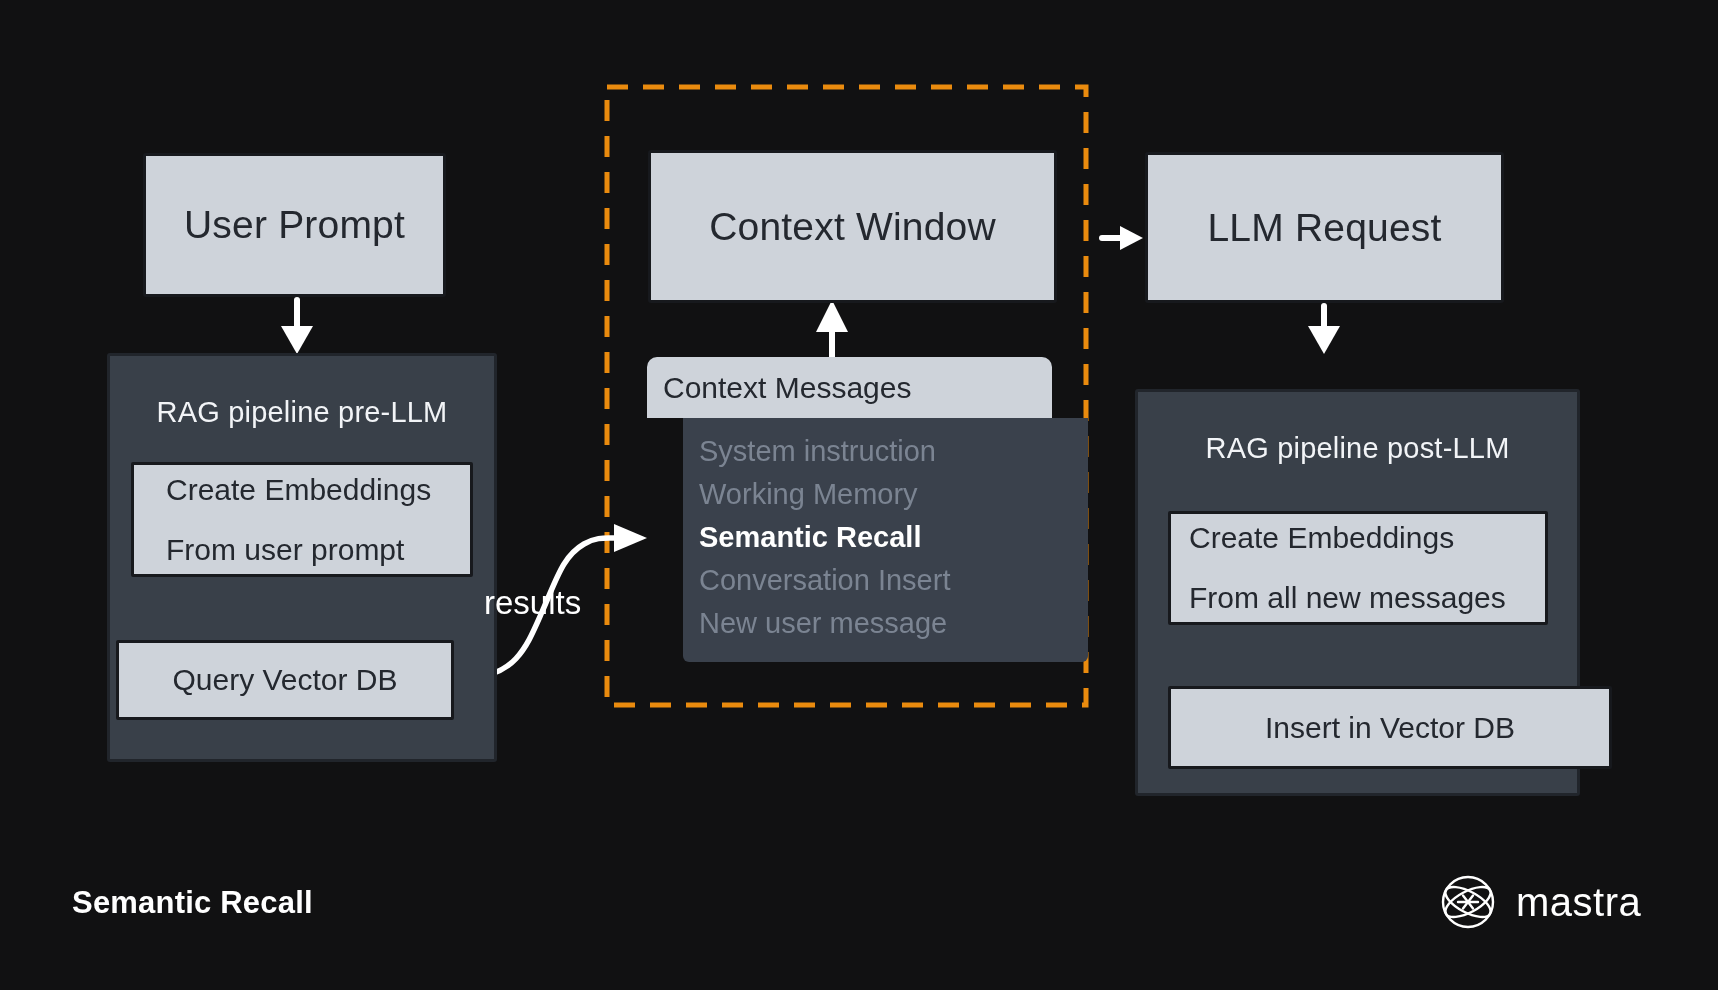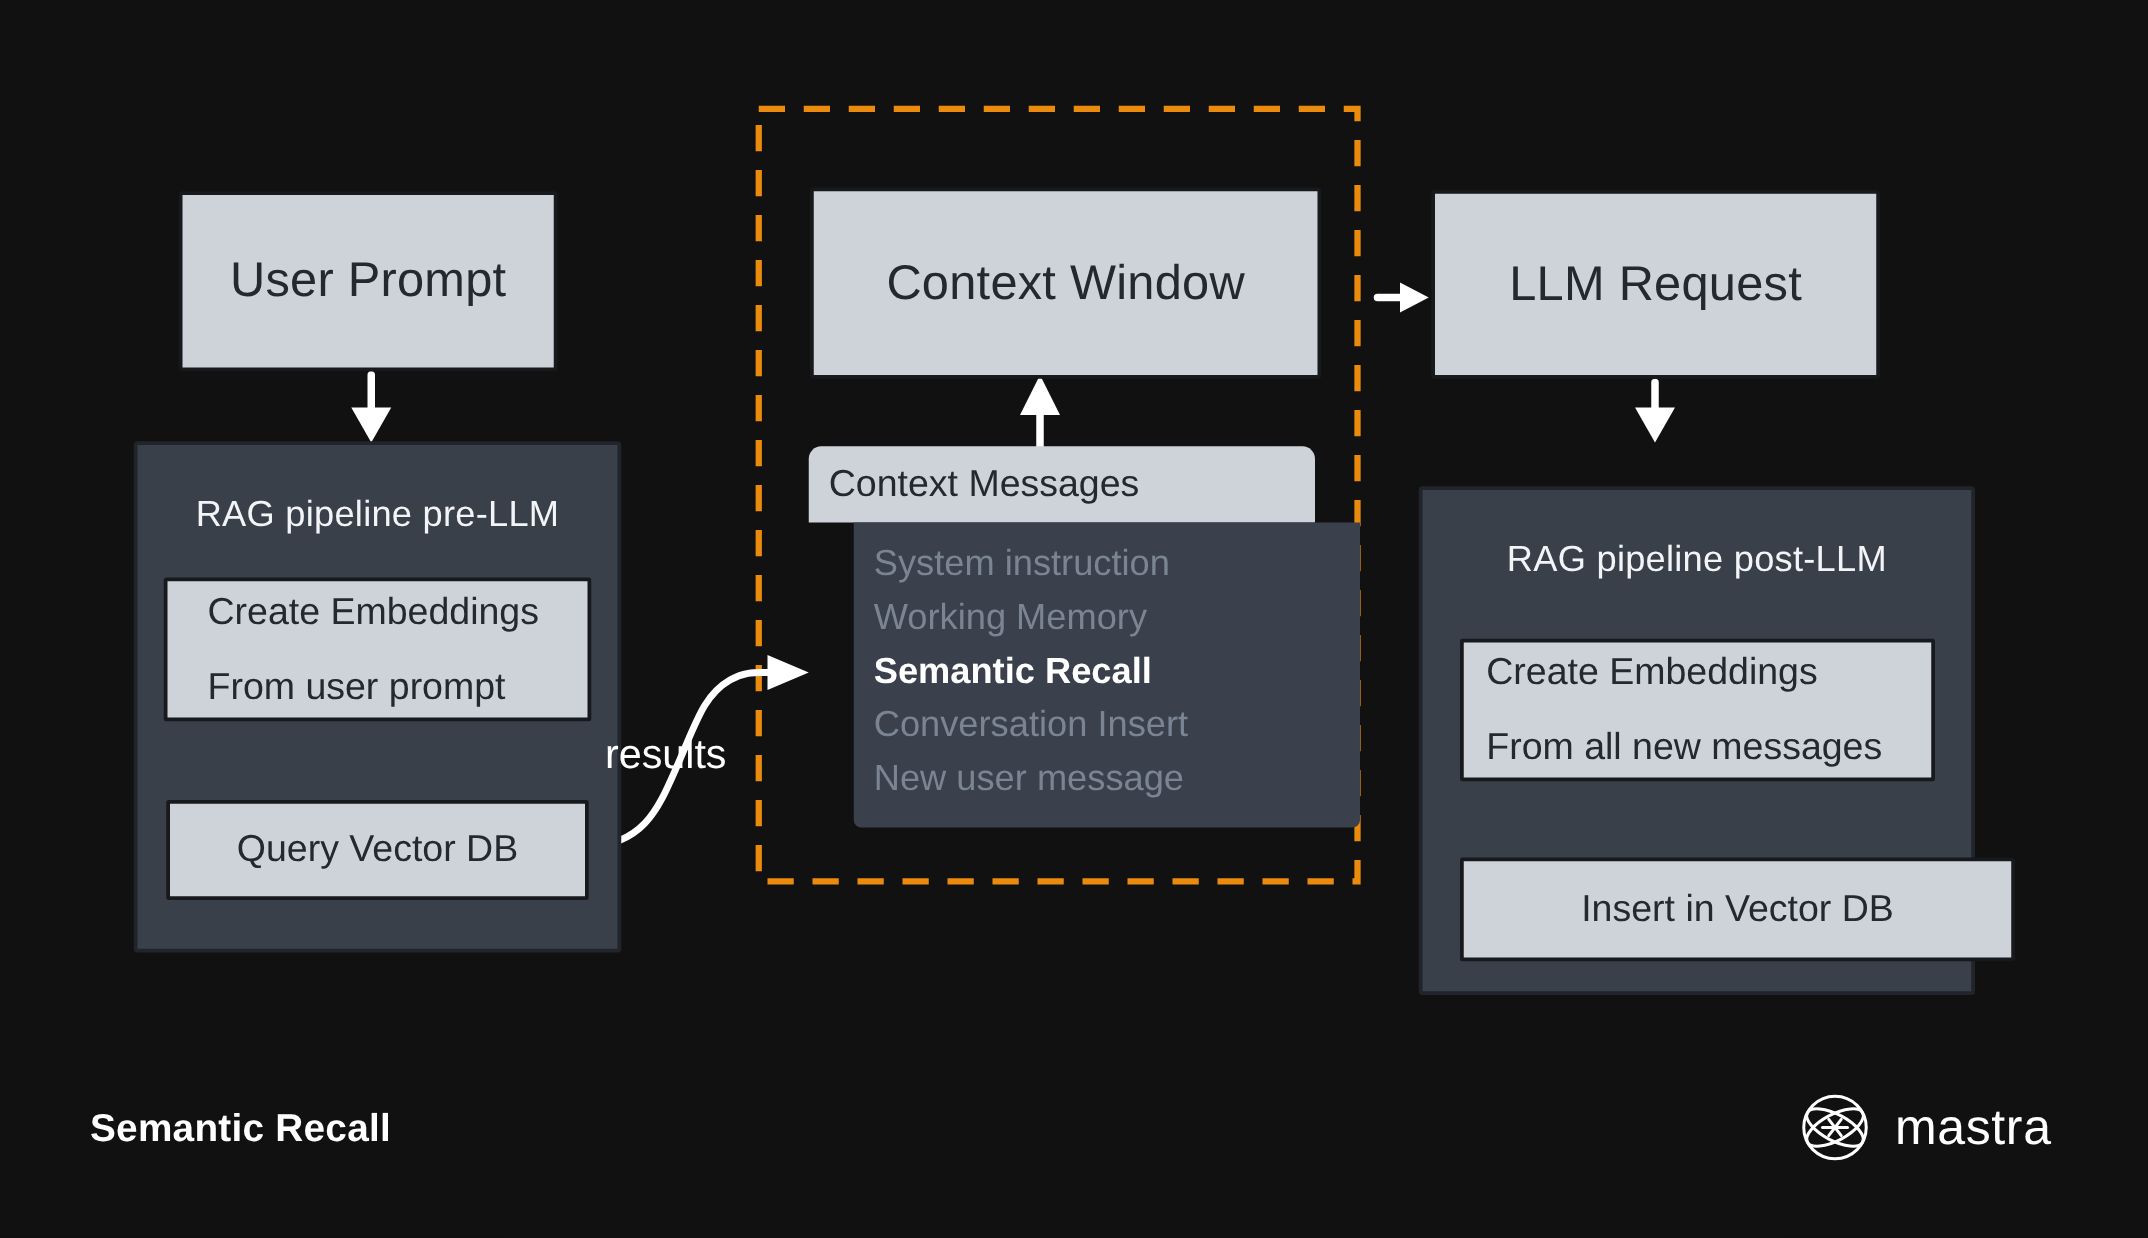--- a/index.html
+++ b/index.html
@@ -91,21 +91,21 @@
   </svg>
 
   <div class="big-box" style="left:143px;top:153px;width:303px;height:144px;">
     <span>User Prompt</span>
   </div>
 
   <div class="container" style="left:107px;top:353px;width:390px;height:409px;">
     <div class="container-title">RAG pipeline pre-LLM</div>
     <div class="step-box pad-left" style="left:21px;top:106px;width:342px;height:115px;">Create Embeddings
 From user prompt</div>
-    <div class="step-box centered" style="left:23px;top:284px;width:338px;height:80px;">Query Vector DB</div>
+    <div class="step-box centered" style="left:6px;top:284px;width:338px;height:80px;">Query Vector DB</div>
   </div>
 
   <div class="results-label">results</div>
 
   <div class="big-box" style="left:648px;top:150px;width:409px;height:153px;">
     <span>Context Window</span>
   </div>
 
   <div class="msg-header">
     <span>Context Messages</span>

